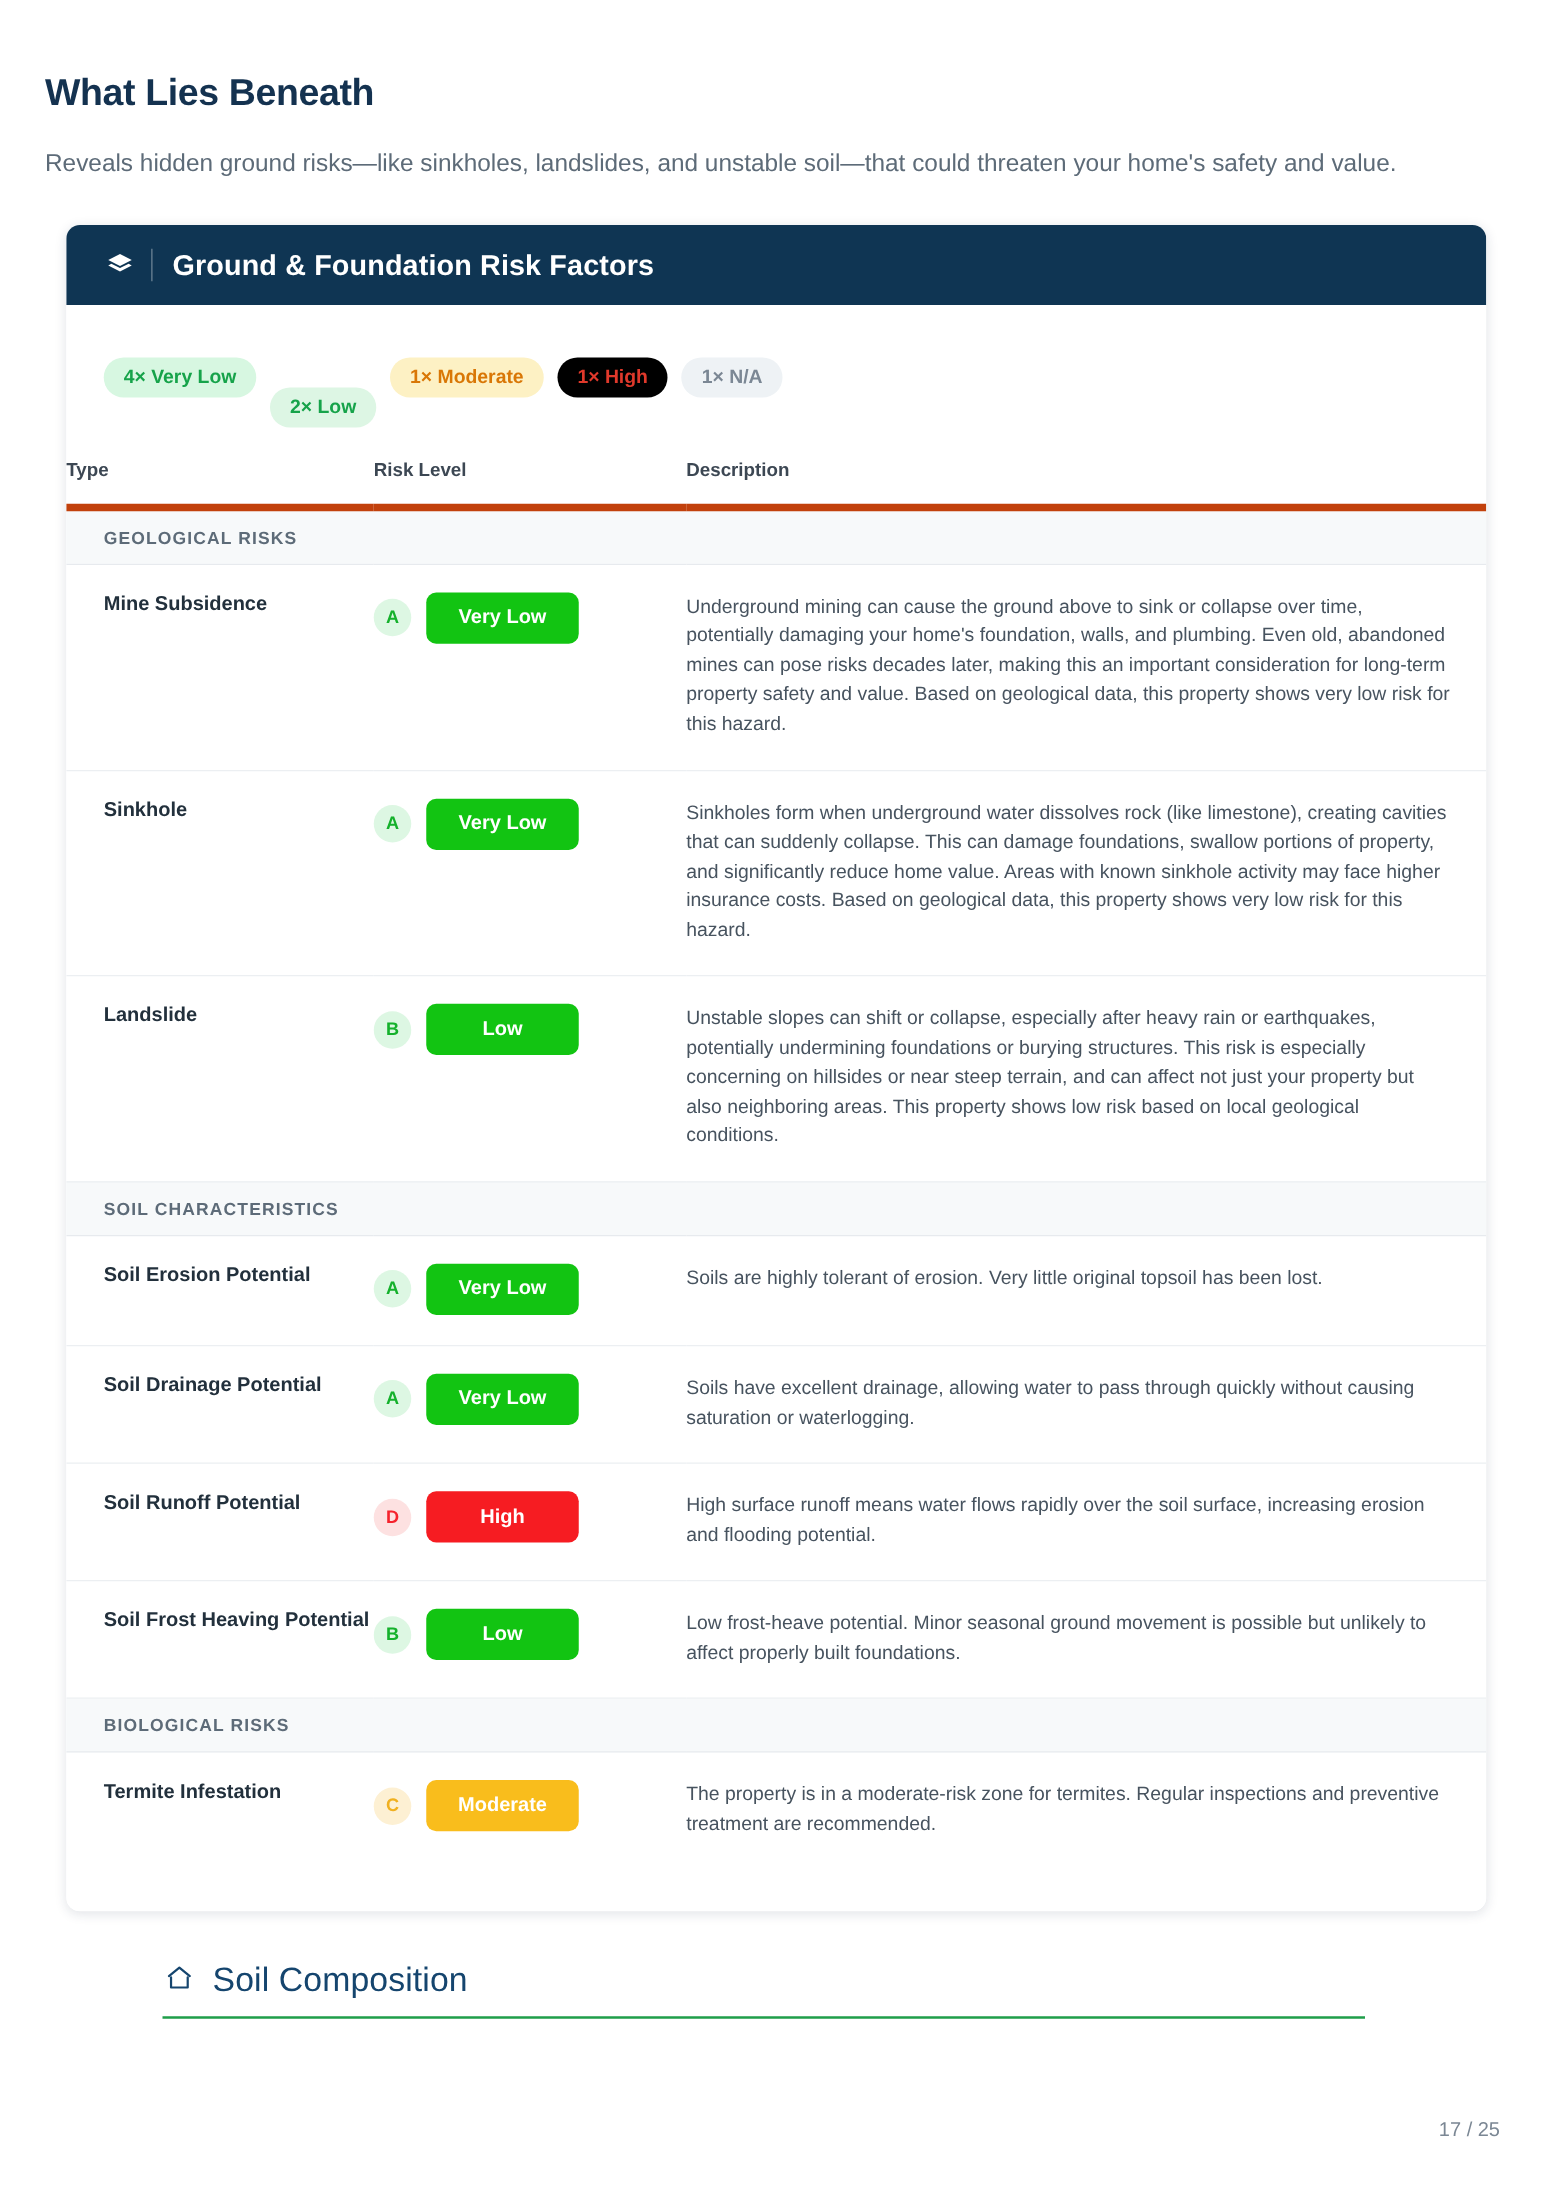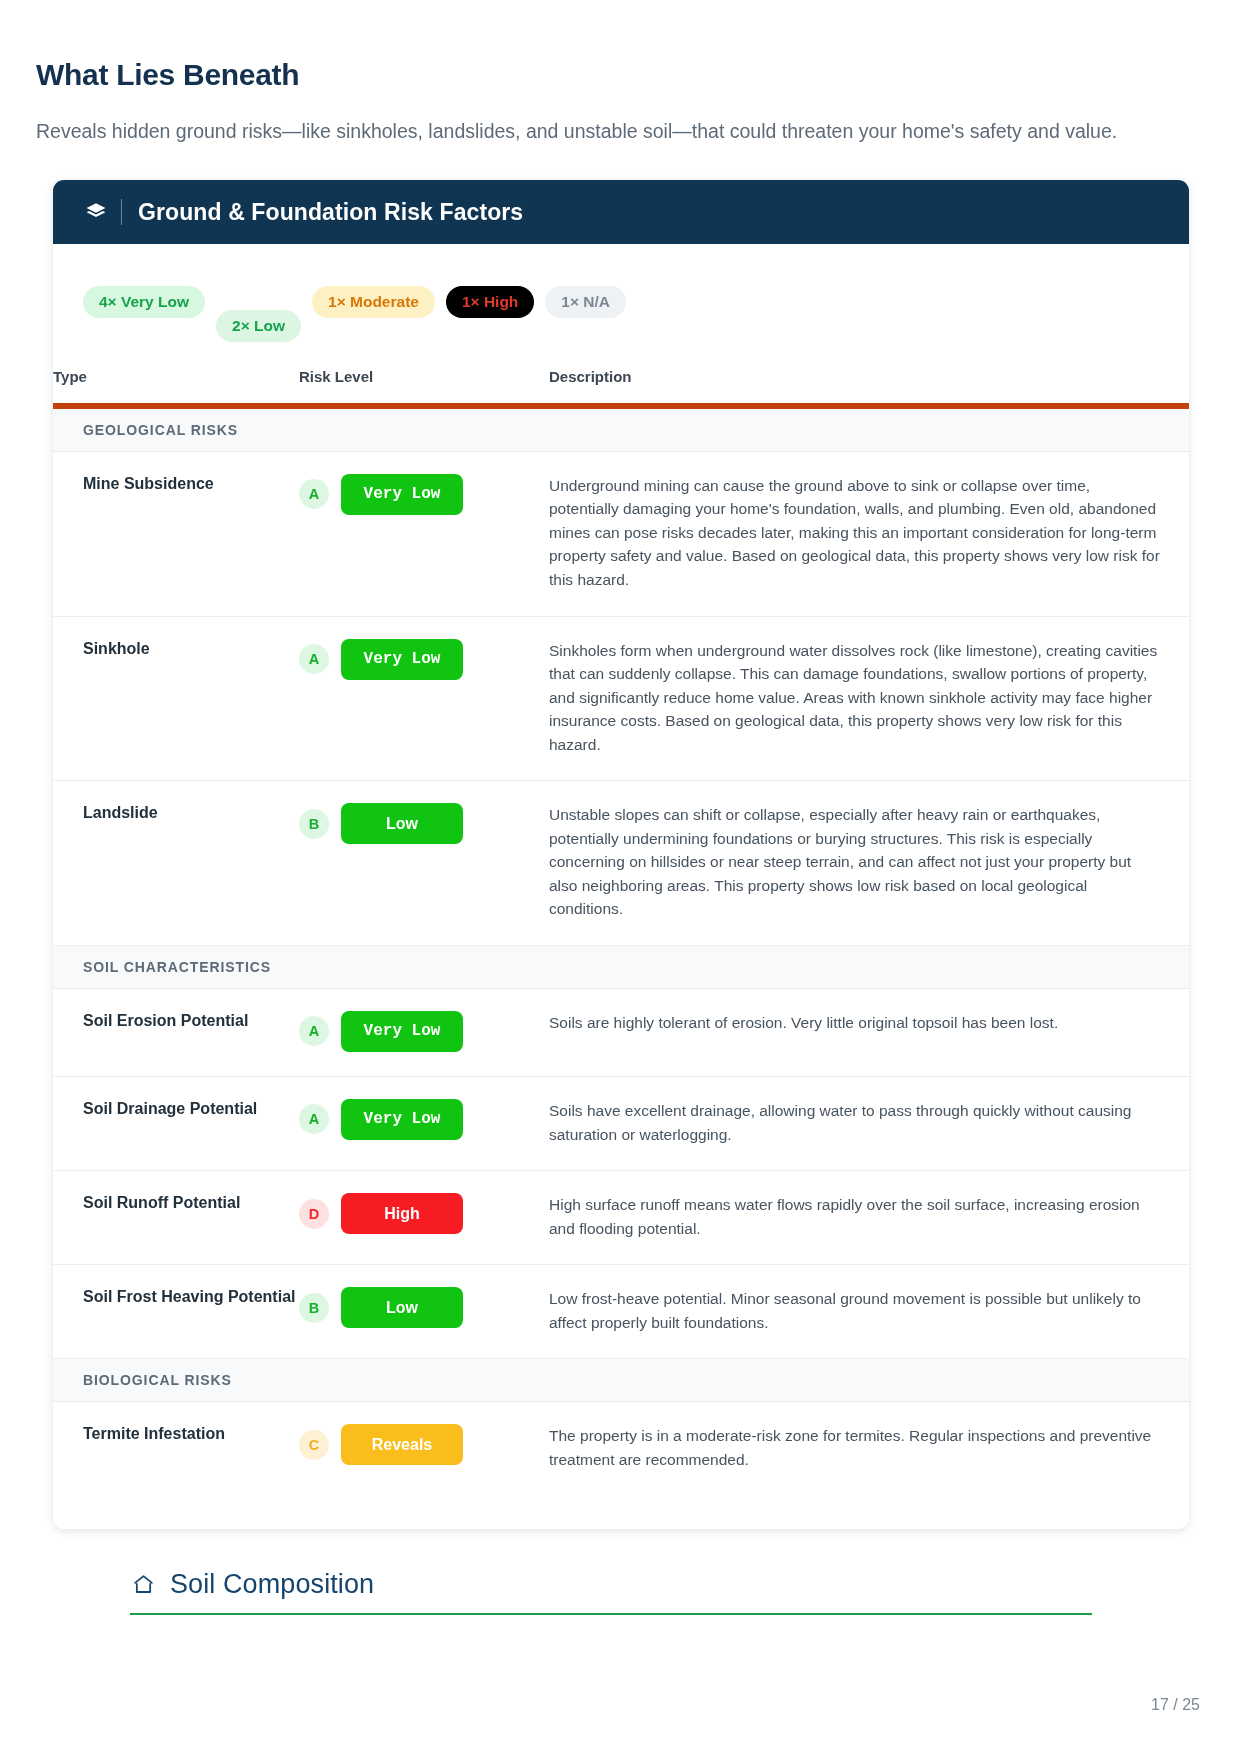--- a/index.html
+++ b/index.html
@@ -198,21 +198,21 @@
     border-radius: 8px;
     display: inline-flex;
     align-items: center;
     justify-content: center;
     font-size: 16px;
     font-weight: bold;
     color: #ffffff;
     border: none;
     flex: 0 0 auto;
   }
-  .risk-verylow  { background: #12c412; font-family: Liberation Mono, monospace; }
+  .risk-verylow  { background: #12c412; }
   .risk-low      { background: #12c412; }
   .risk-moderate { background: #f9bd1c; }
   .risk-high     { background: #f61c22; }
   .risk-na {
     background: #f0f2f4;
     border: 1px solid #dfe3e8;
     color: #8d98a3;
     font-size: 18px;
     font-weight: 400;
   }
@@ -221,21 +221,20 @@
   .card-footer-pad { height: 34px; background: #ffffff; }
 
   
   .section-heading-wrap {
     margin-top: 40px;
     margin-left: 94px;
     margin-right: 114px;
   }
   .section-heading {
     display: flex;
-    align-items: center;
     gap: 13px;
     padding-bottom: 13px;
   }
   .home-icon {
     width: 27px;
     height: 27px;
     display: inline-flex;
     align-items: center;
     justify-content: center;
     color: #15456e;
@@ -389,21 +388,21 @@
 
         <tr class="section-row">
           <td colspan="3">BIOLOGICAL RISKS</td>
         </tr>
 
         <tr class="data-row">
           <td class="cell-type">Termite Infestation</td>
           <td class="cell-risk">
             <div class="risk-wrap">
               <span class="grade grade-c">C</span>
-              <span class="risk-btn risk-moderate">Reveals</span>
+              <span class="risk-btn risk-moderate">Moderate</span>
             </div>
           </td>
           <td class="cell-desc">The property is in a moderate-risk zone for termites. Regular inspections and preventive treatment are recommended.</td>
         </tr>
 
       </tbody>
     </table>
 
     <div class="card-footer-pad"></div>
   </div>

